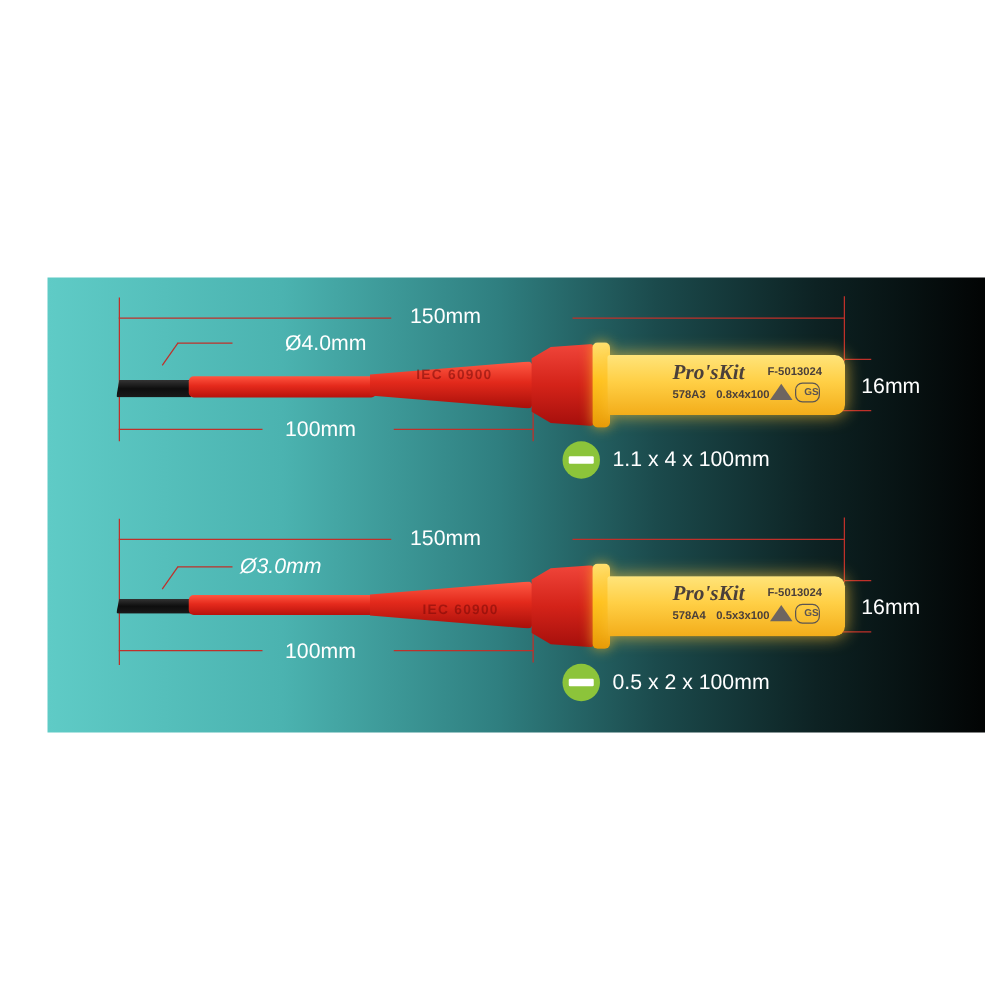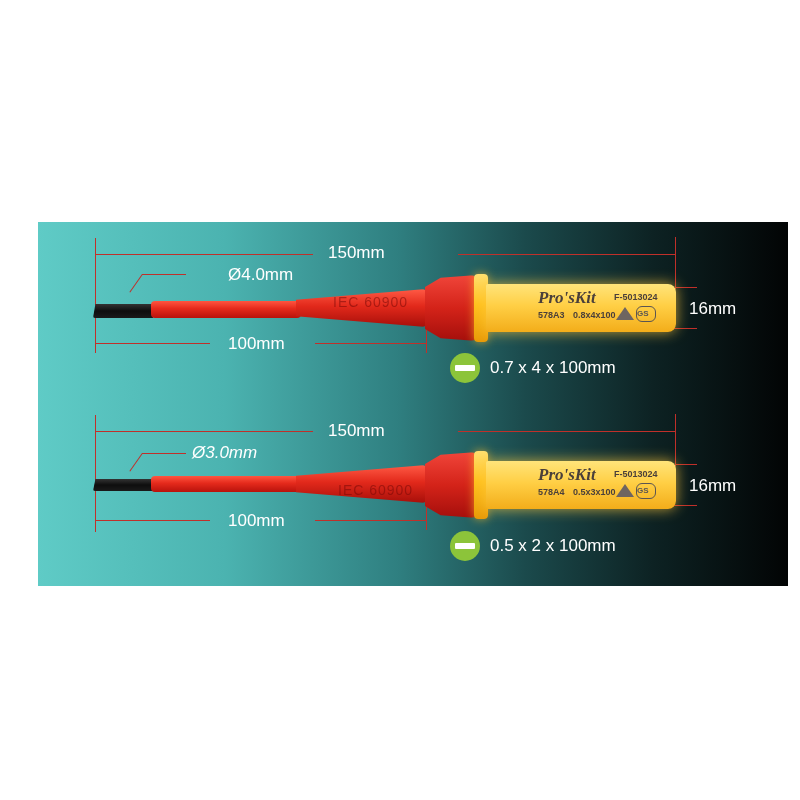--- a/index.html
+++ b/index.html
@@ -12,25 +12,25 @@
   .dim { position: absolute; background: #c0302a; }
   .label { position: absolute; color: #ffffff; font-size: 17px; white-space: nowrap; }
   .tip { position: absolute; height: 14px; background: linear-gradient(180deg,#333 0%,#0e0e0e 50%,#1a1a1a 100%); border-radius: 2px 0 0 2px; }
   .shaft { position: absolute; background: linear-gradient(180deg,#ff5540 0%,#e52a1c 45%,#b8120c 100%); border-radius: 4px; }
   .neck { position: absolute; background: linear-gradient(180deg,#ff5a45 0%,#e2291b 45%,#a70f0a 100%); clip-path: polygon(0 28%, 100% 0, 100% 100%, 0 72%); }
   .ferrule { position: absolute; background: linear-gradient(180deg,#f0453a 0%,#d42319 50%,#a50f0c 100%); border-radius: 6px; }
   .collar { position: absolute; background: linear-gradient(180deg,#ffe070 0%,#ffc21e 45%,#e89a08 100%); border-radius: 4px; box-shadow: 0 0 10px rgba(255,190,40,0.7); }
   .handle { position: absolute; background: linear-gradient(180deg,#ffe47a 0%,#ffcf45 45%,#f3ad1a 100%); border-radius: 2px 8px 8px 2px; box-shadow: 0 0 14px rgba(255,200,60,0.75); }
   .brand { position: absolute; font-family: "Liberation Serif", serif; font-style: italic; font-weight: bold; color: #4a3f3a; font-size: 17px; }
   .code { position: absolute; color: #4a3f3a; font-size: 9px; font-weight: bold; }
-  .cert { position: absolute; width: 18px; height: 14px; border: 1.5px solid #5b5552; border-radius: 6px; font-size: 8px; font-weight: bold; color: #5b5552; text-align: left; line-height: 14px; }
+  .cert { position: absolute; width: 18px; height: 14px; border: 1.5px solid #5b5552; border-radius: 6px; font-size: 8px; font-weight: bold; color: #5b5552; text-align: right; line-height: 14px; }
   .tri { position: absolute; width: 0; height: 0; border-left: 9px solid transparent; border-right: 9px solid transparent; border-bottom: 13px solid #6e6560; }
   .badge { position: absolute; width: 30px; height: 30px; border-radius: 50%; background: #8cc43a; }
   .badge::after { content: ""; position: absolute; left: 5px; top: 12px; width: 20px; height: 6px; background: #ffffff; border-radius: 1px; }
-  .engrave { position: absolute; color: rgba(120,10,8,0.55); font-size: 14px; letter-spacing: 1px; }
+  .engrave { position: absolute; color: rgba(120,10,8,0.55); font-size: 11px; letter-spacing: 1px; font-weight: bold; }
 </style>
 </head>
 <body>
 
 <div class="panel">
 
   <div>
 
     <div class="dim" style="left:57px; top:16px; width:1px; height:115px;"></div>
     <div class="dim" style="left:57px; top:32px; width:218px; height:1px;"></div>
@@ -58,21 +58,21 @@
     <div class="collar" style="left:436px; top:52px; width:14px; height:68px;"></div>
     <div class="handle" style="left:448px; top:62px; width:190px; height:48px;"></div>
     <span class="brand" style="left:500px; top:66px;">Pro'sKit</span>
     <span class="code" style="left:576px; top:70px;">F-5013024</span>
     <span class="code" style="left:500px; top:88px;">578A3</span>
     <span class="code" style="left:535px; top:88px;">0.8x4x100</span>
     <div class="tri" style="left:578px; top:85px;"></div>
     <div class="cert" style="left:598px; top:84px;">GS</div>
 
     <div class="badge" style="left:412px; top:131px;"></div>
-    <span class="label" style="left:452px; top:136px;">0.7 x 4 x 100mm</span>
+    <span class="label" style="left:452px; top:136px;">1.1 x 4 x 100mm</span>
   </div>
 
   <div>
     <div class="dim" style="left:57px; top:193px; width:1px; height:117px;"></div>
     <div class="dim" style="left:57px; top:209px; width:218px; height:1px;"></div>
     <div class="dim" style="left:420px; top:209px; width:218px; height:1px;"></div>
     <div class="dim" style="left:637px; top:192px; width:1px; height:52px;"></div>
     <div class="dim" style="left:637px; top:242px; width:22px; height:1px;"></div>
     <div class="dim" style="left:613px; top:283px; width:46px; height:1px;"></div>
     <div class="dim" style="left:57px; top:298px; width:115px; height:1px;"></div>

